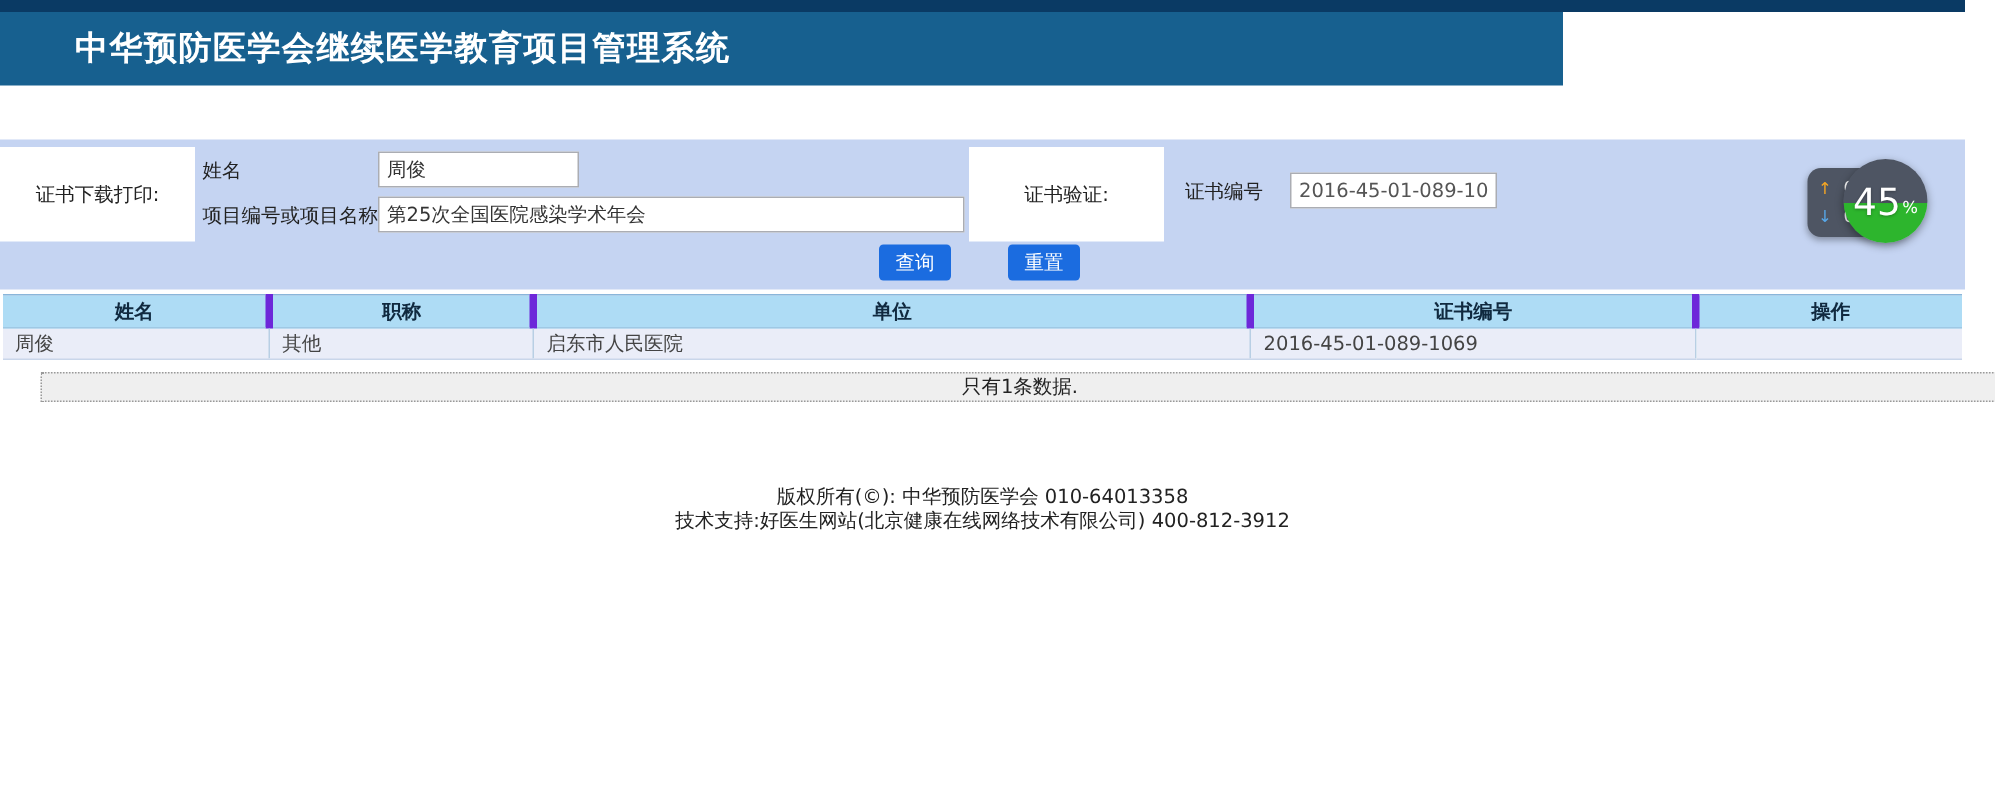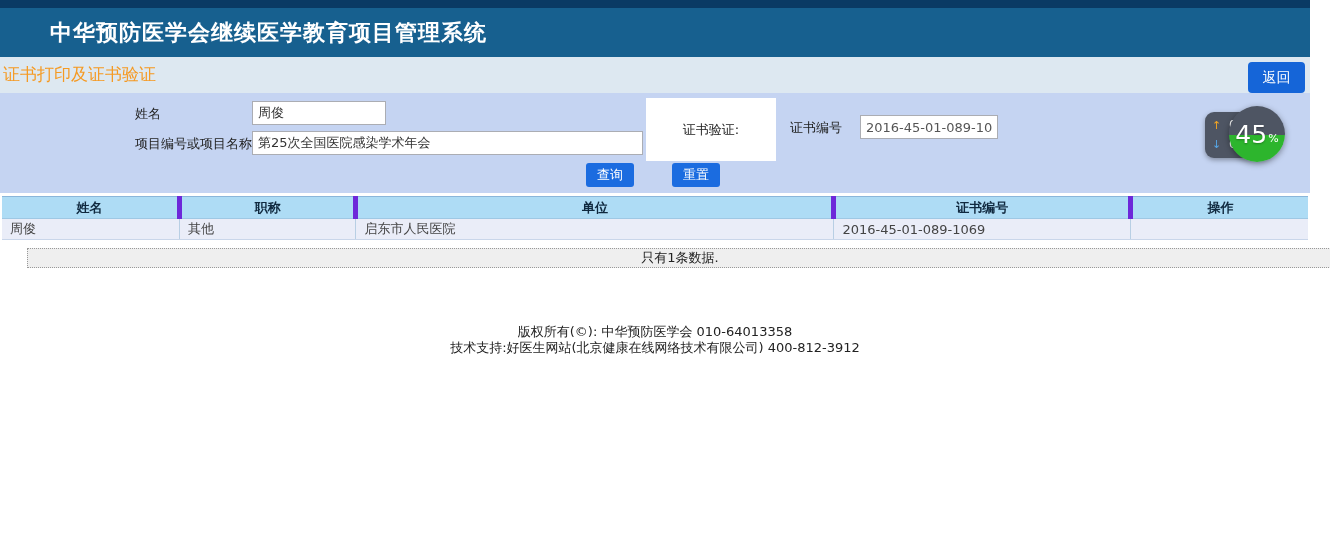--- a/index.html
+++ b/index.html
@@ -2,21 +2,21 @@
 <html><head>
 <meta charset="utf-8">
 <style>
   * { margin:0; padding:0; box-sizing:border-box; }
   html,body { background:#ffffff; }
   body { font-family:"DejaVu Sans","Liberation Sans",sans-serif; }
   .page { position:relative; width:1330px; height:534px; background:#ffffff; overflow:hidden; }
 
   
   .topstrip { position:absolute; left:0; top:0; width:1310px; height:8px; background:#0a3a64; }
-  .header { position:absolute; left:0; top:8px; width:1310px; height:49px; background:#17608f; }
+  .header { position:absolute; left:0; top:8px; width:1042px; height:49px; background:#17608f; }
   .header-title { position:absolute; left:50px; top:0; height:49px; line-height:49px;
                   color:#ffffff; font-size:22px; font-weight:bold; letter-spacing:1px; }
 
   .subheader { position:absolute; left:0; top:57px; width:1310px; height:36px; background:#dde8f1; }
   .subheader-title { position:absolute; left:3px; top:6px; font-size:17px; color:#f59a23; }
   .back-btn { position:absolute; right:5px; top:5px; width:57px; height:31px; background:#1565d8;
               border:none; border-radius:4px; color:#fff; font-size:14px; cursor:pointer;
               font-family:inherit; }
 
   
@@ -83,26 +83,23 @@
 <body>
 
 <div class="page">
 
   <div class="topstrip"></div>
 
   <div class="header">
     <div class="header-title">中华预防医学会继续医学教育项目管理系统</div>
   </div>
 
-  <div class="subheader">
-    <div class="subheader-title">证书打印及证书验证</div>
-    <button class="back-btn">返回</button>
-  </div>
 
   <div class="formarea">
+    <div class="section-box box-print">证书下载打印:</div>
 
     <div class="fld-label lbl-name">姓名</div>
     <input class="txt-input inp-name" type="text" value="周俊" style="">
 
     <div class="fld-label lbl-project">项目编号或项目名称</div>
     <input class="txt-input inp-project" type="text" value="第25次全国医院感染学术年会" style="">
 
     <div class="section-box box-verify">证书验证:</div>
 
     <div class="fld-label lbl-certno">证书编号</div>

